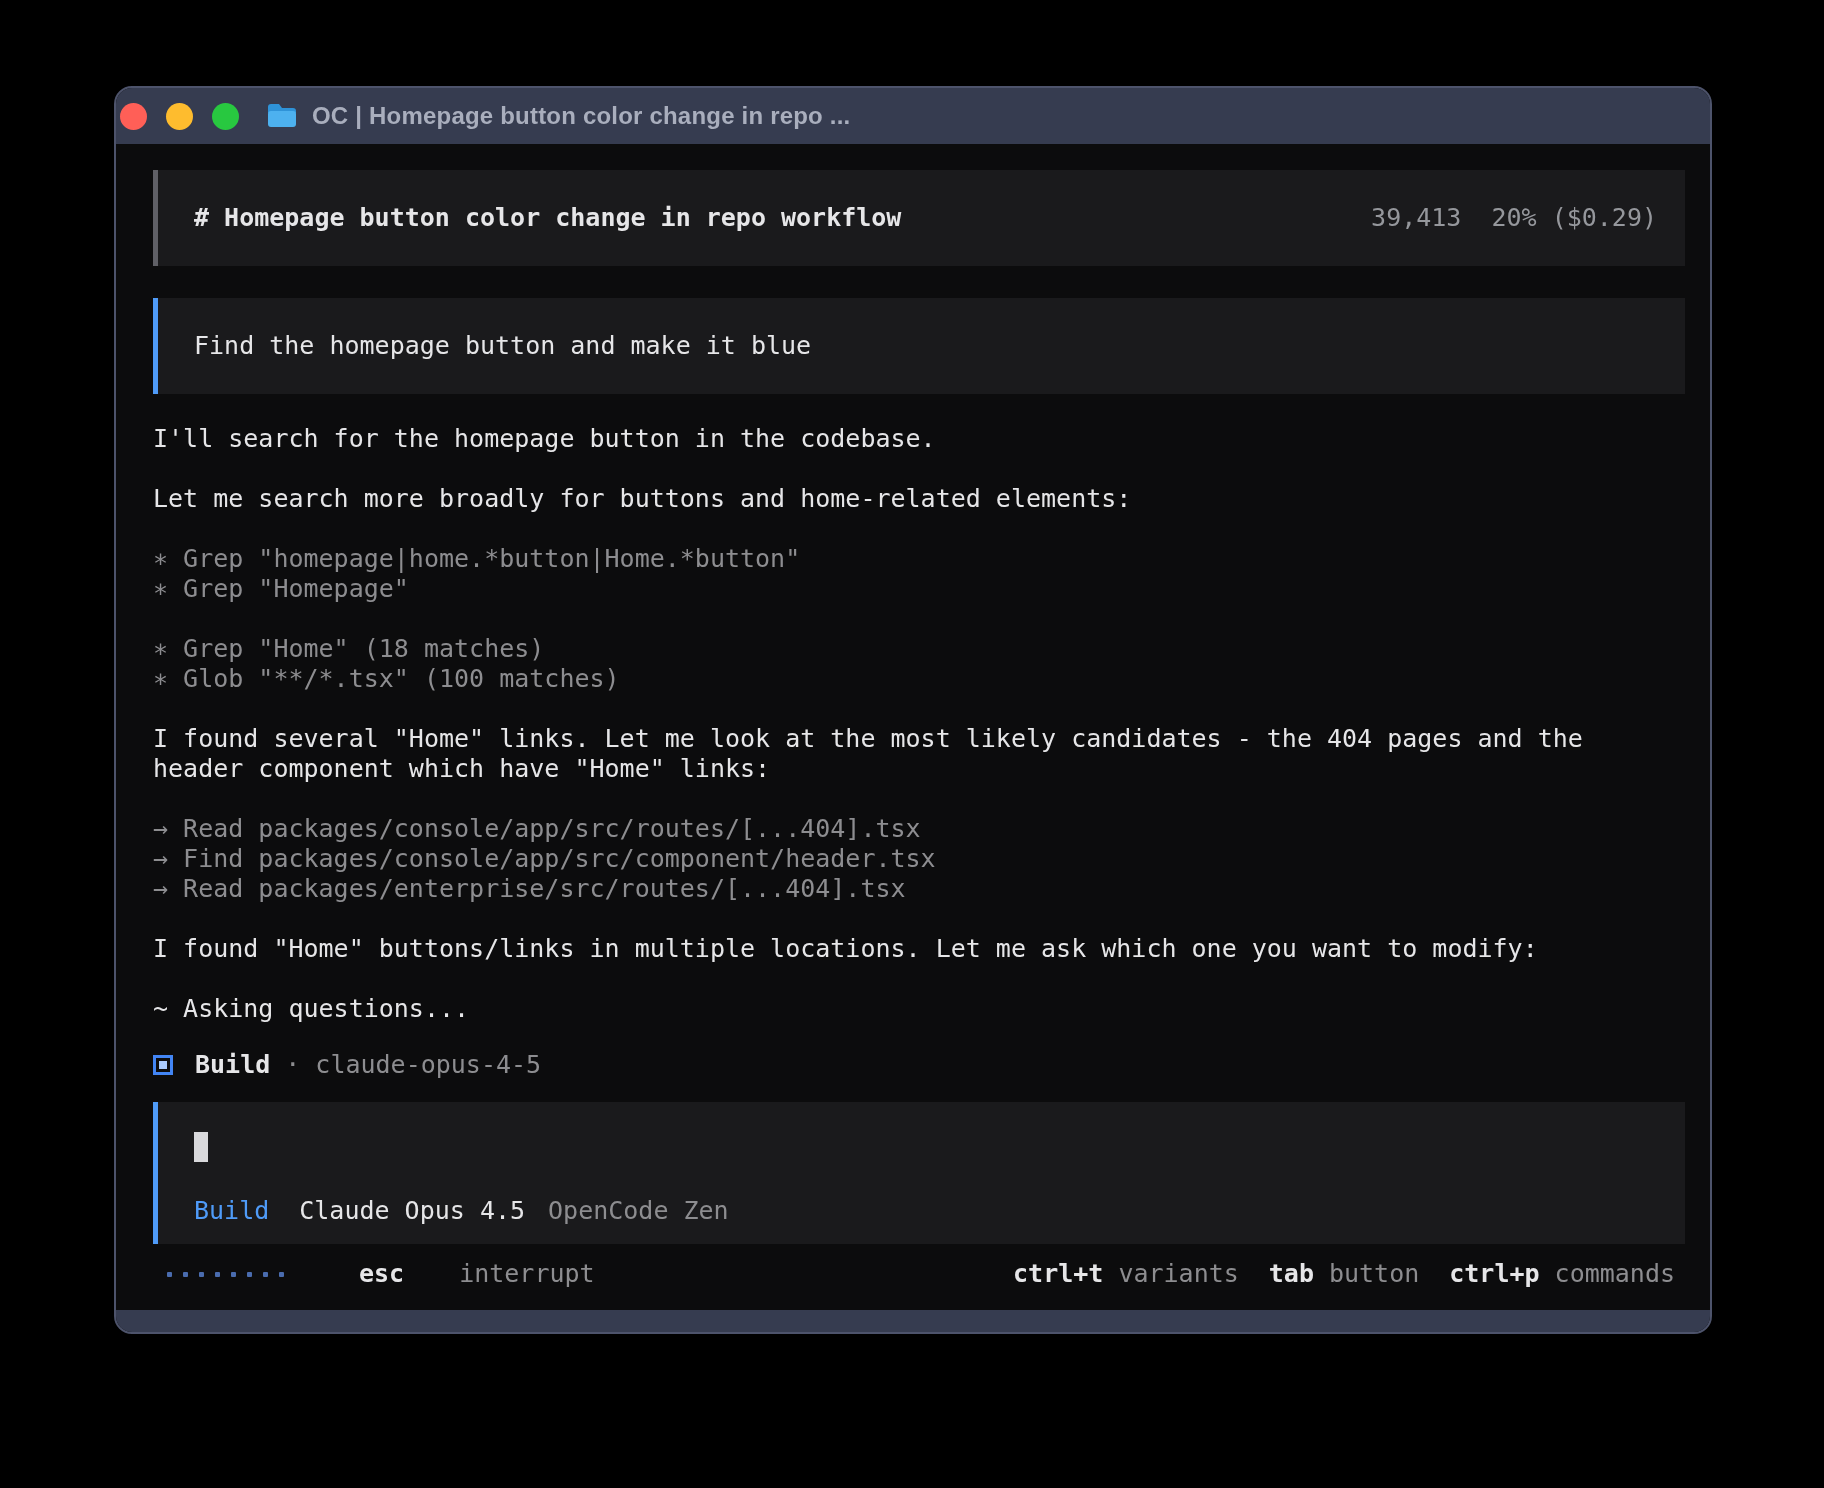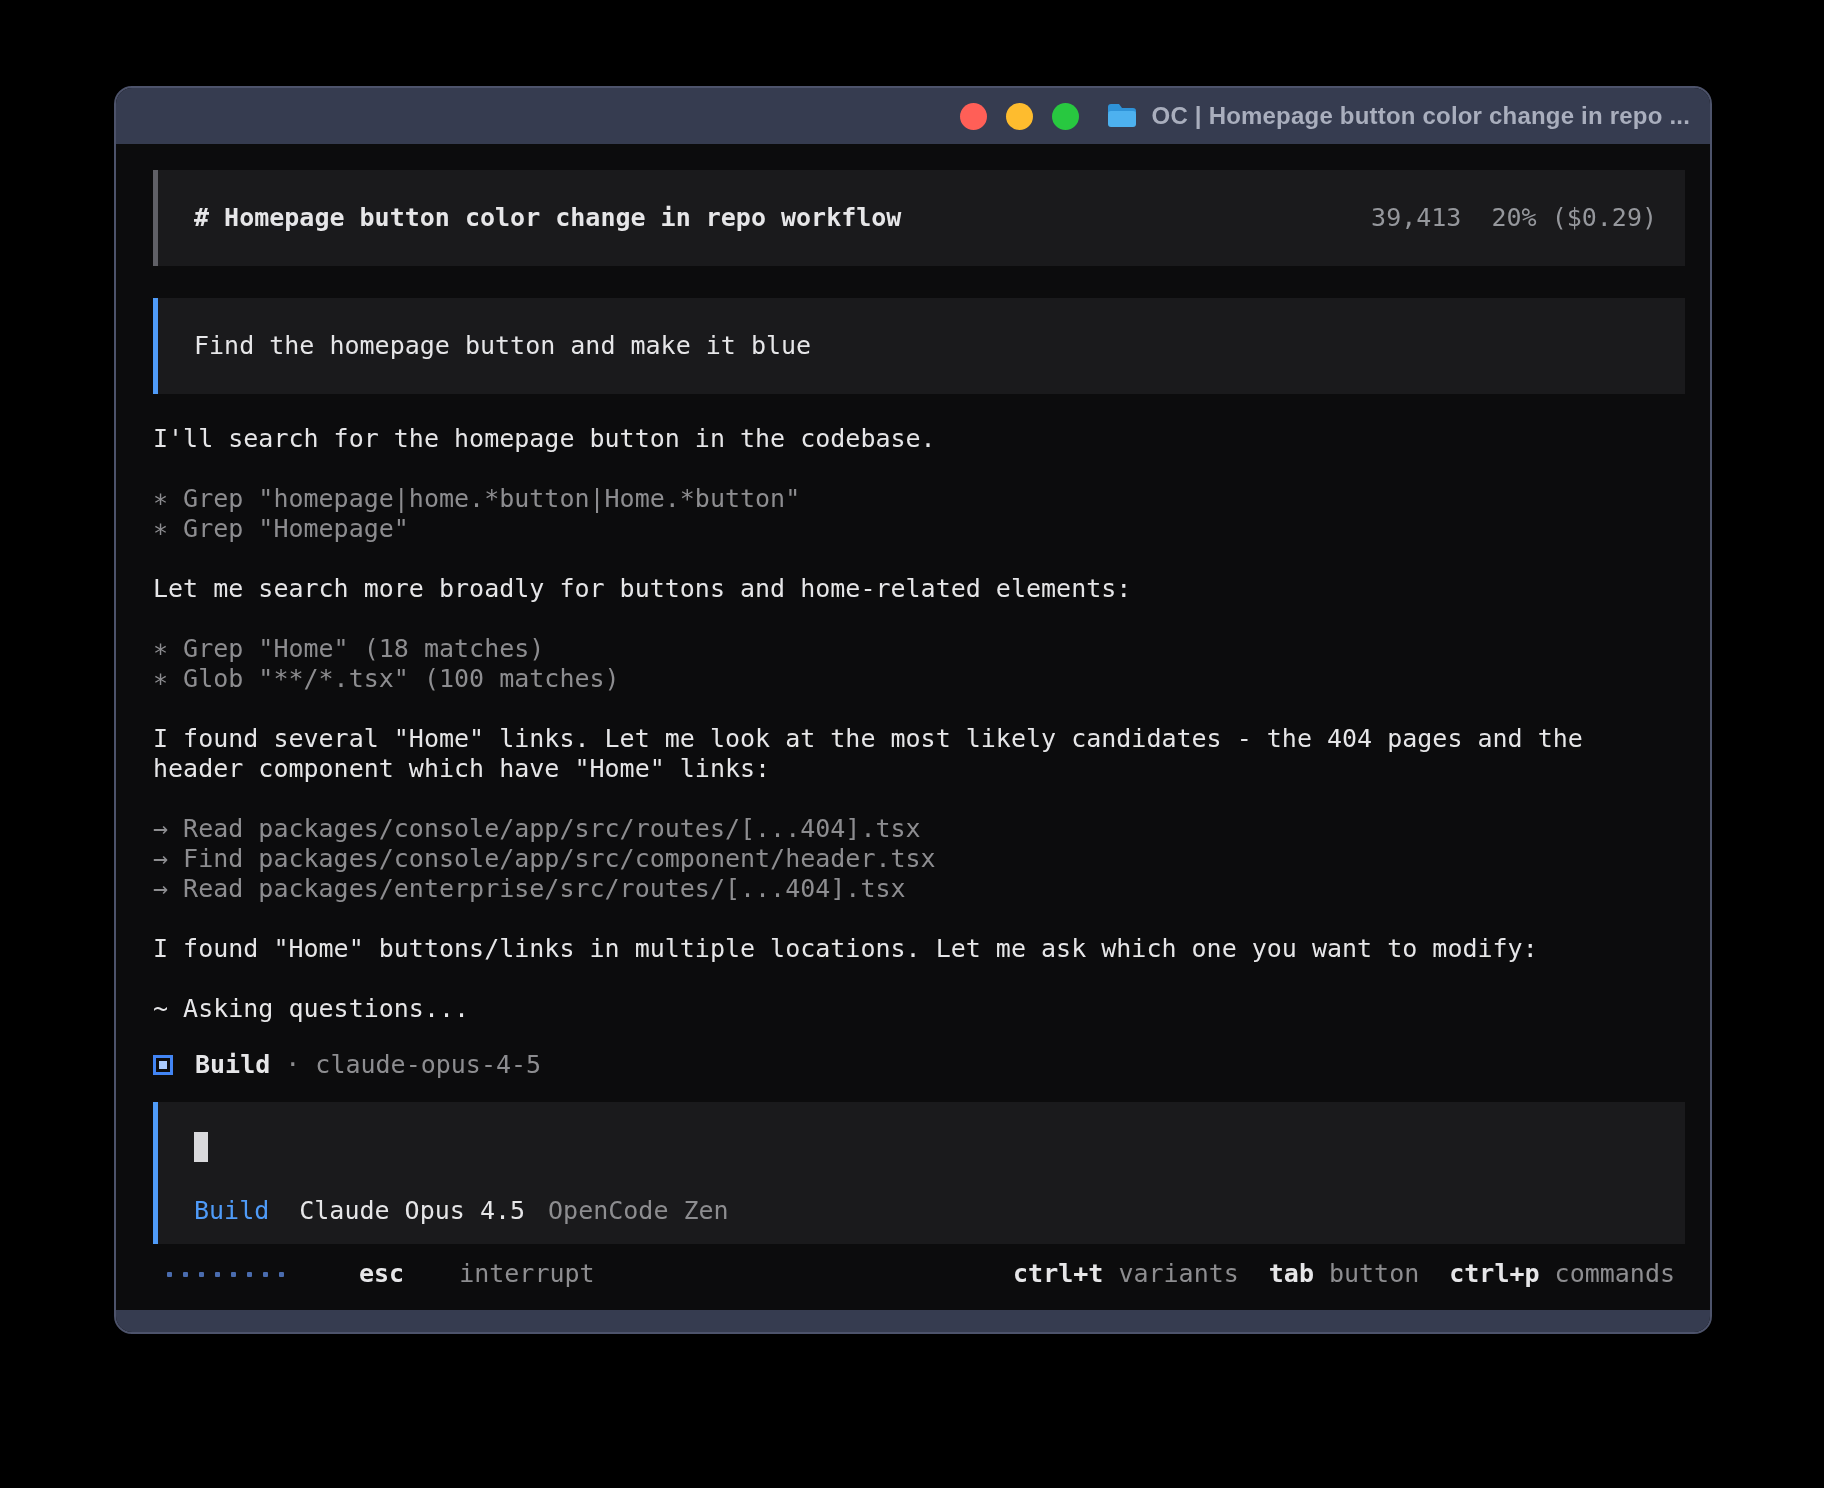--- a/index.html
+++ b/index.html
@@ -3,21 +3,21 @@
 <meta charset="utf-8">
 <style>
   html,body{margin:0;padding:0;background:#000;}
   .stage{position:relative;width:1824px;height:1488px;background:#000;overflow:hidden;
          font-family:"DejaVu Sans Mono",monospace;}
   .window{position:absolute;left:114px;top:86px;width:1598px;height:1248px;
           background:var(--terminal-bg);border:2px solid #4d536b;border-radius:18px;
           overflow:hidden;display:flex;flex-direction:column;box-sizing:border-box;}
   
   .titlebar{flex:none;height:56px;background:var(--frame);display:flex;align-items:center;
-            padding:0 20px;justify-content:flex-end;}
+            padding:0 4px;}
   .lights{display:flex;gap:19px;align-items:center;}
   .light{width:27px;height:27px;border-radius:50%;}
   .folder-icon{margin-left:27px;display:flex;align-items:center;}
   .window-title{margin-left:14px;font-family:"Liberation Sans",sans-serif;font-weight:bold;
                 font-size:24px;color:#a9aebd;letter-spacing:.2px;}
   
   .terminal{flex:1;background:var(--terminal-bg);padding:26px 25px 0 37px;box-sizing:border-box;
             font-size:25px;line-height:30px;color:var(--text);}
   .card{background:var(--card-bg);box-sizing:border-box;}
   .header-card{height:96px;border-left:5px solid var(--header-border);
@@ -98,25 +98,25 @@
 
       <div class="card user-card">
         <span>Find the homepage button and make it blue</span>
       </div>
 
       <div class="convo" id="convo">
           <div class="convo-block">
             <div class="line text">I'll search for the homepage button in the codebase.</div>
           </div>
           <div class="convo-block">
+            <div class="line text">Let me search more broadly for buttons and home-related elements:</div>
+          </div>
+          <div class="convo-block">
             <div class="line tool">∗ Grep "homepage|home.*button|Home.*button"</div>
             <div class="line tool">∗ Grep "Homepage"</div>
-          </div>
-          <div class="convo-block">
-            <div class="line text">Let me search more broadly for buttons and home-related elements:</div>
           </div>
           <div class="convo-block">
             <div class="line tool">∗ Grep "Home" (18 matches)</div>
             <div class="line tool">∗ Glob "**/*.tsx" (100 matches)</div>
           </div>
           <div class="convo-block">
             <div class="line text">I found several "Home" links. Let me look at the most likely candidates - the 404 pages and the</div>
             <div class="line text">header component which have "Home" links:</div>
           </div>
           <div class="convo-block">

